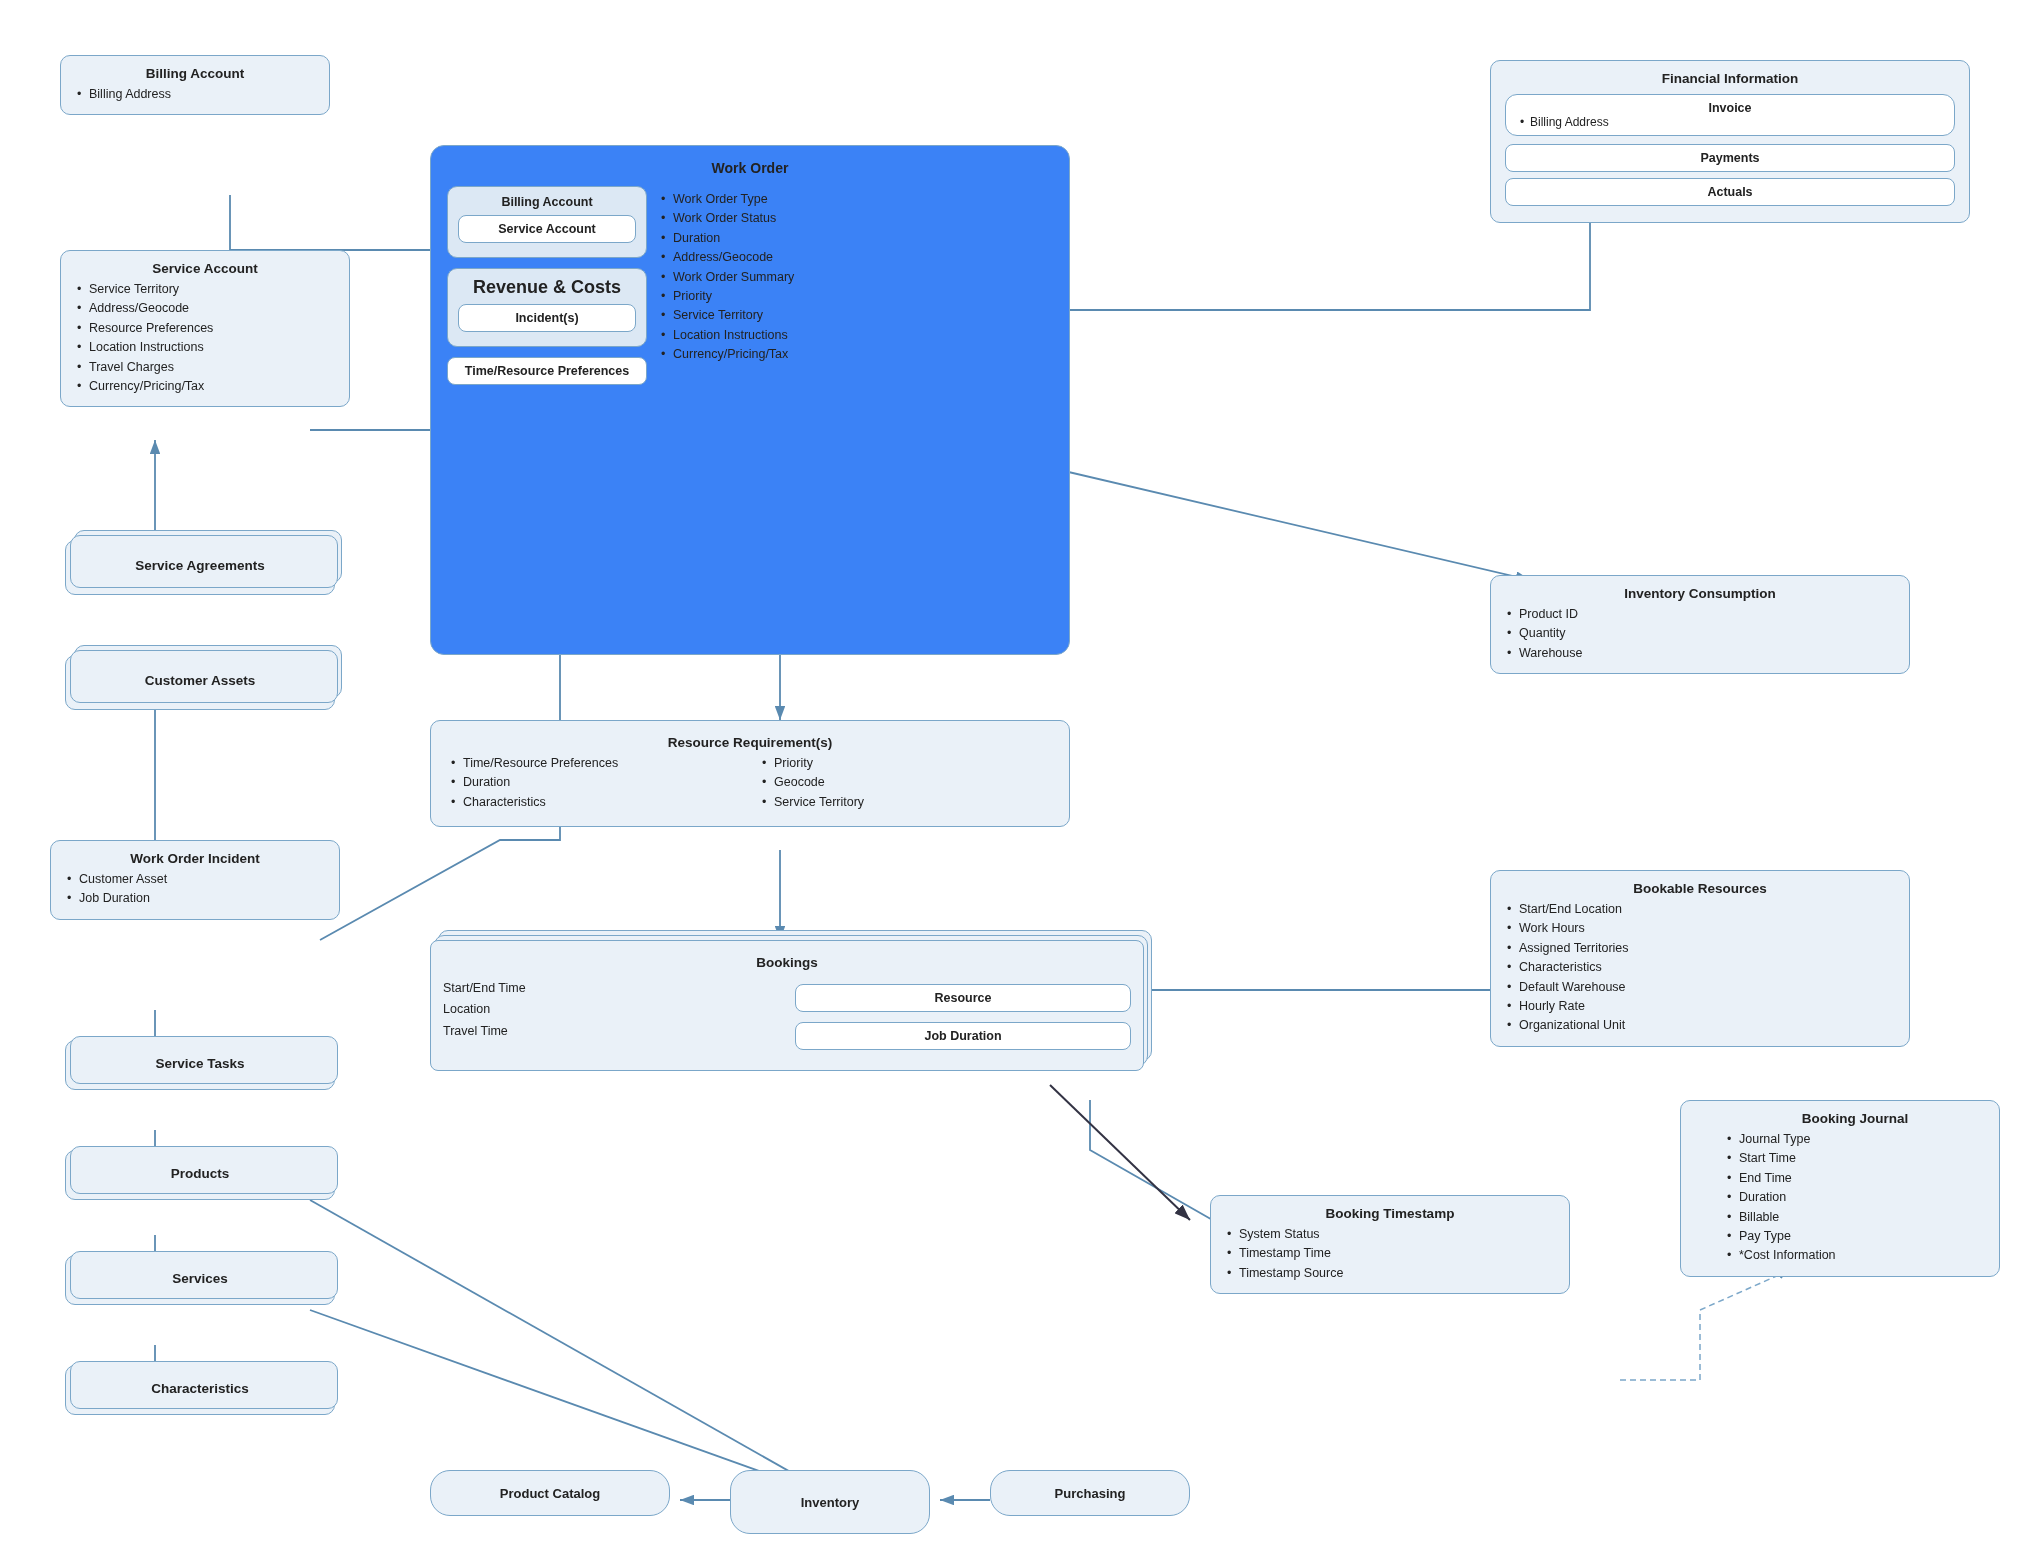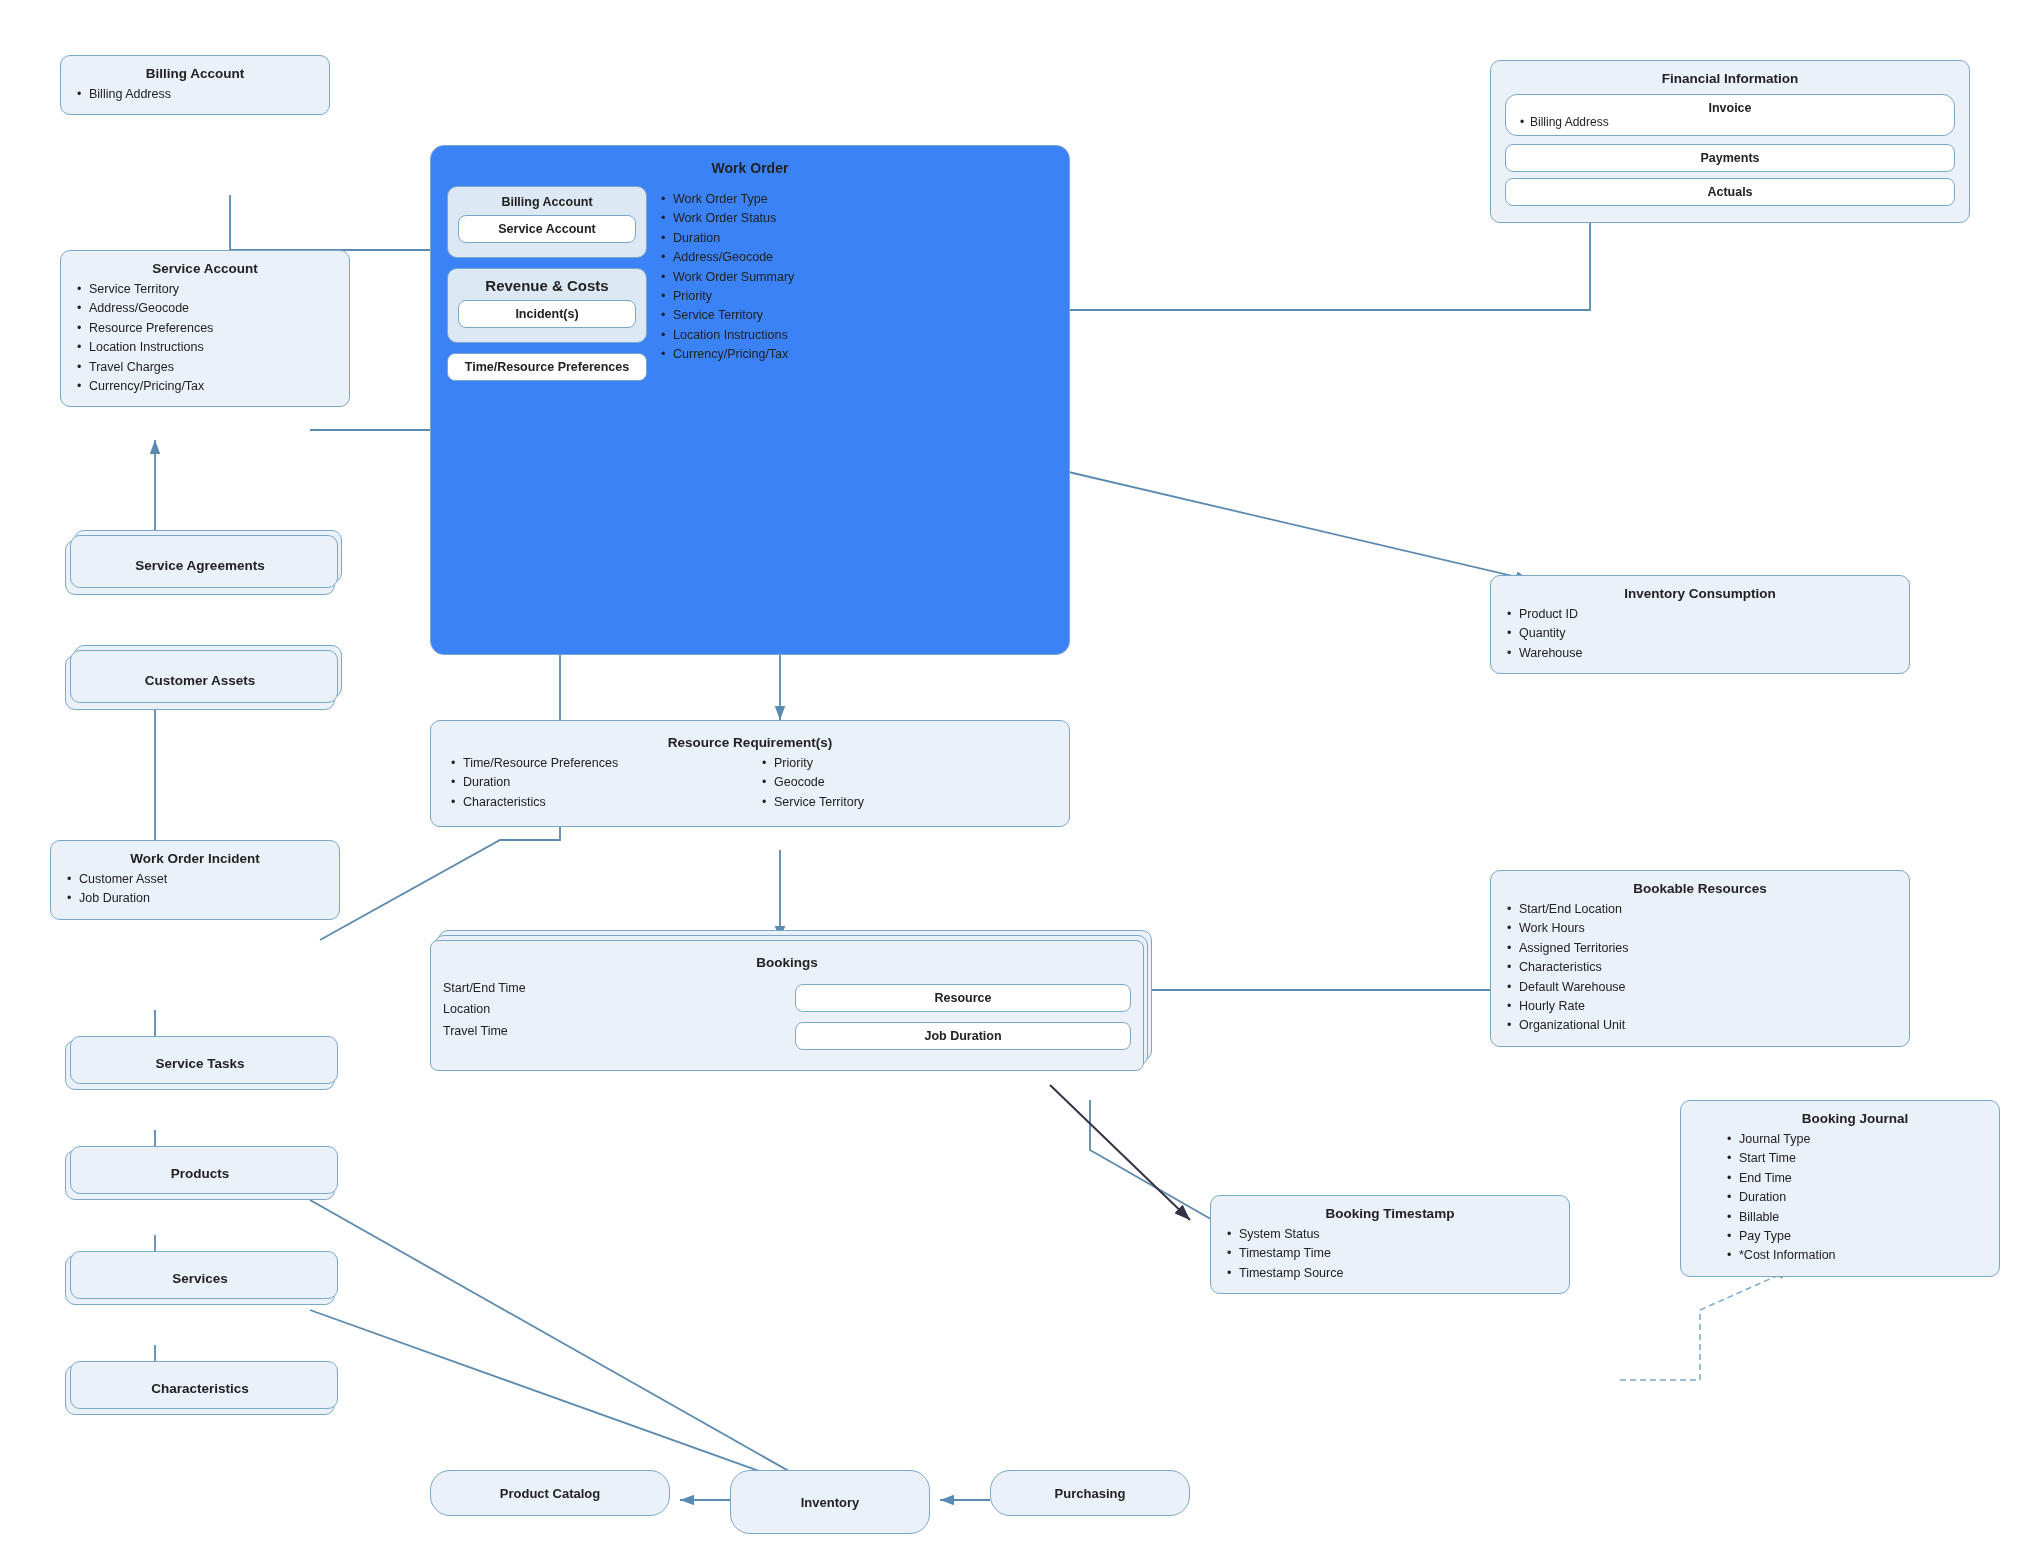--- a/index.html
+++ b/index.html
@@ -265,21 +265,21 @@
 
     <div style="display:flex; gap:12px;">
       <div style="width:200px; flex-shrink:0;">
 
         <div style="border-radius:10px; border:1.5px solid #7ba7c9; background:#dce8f4; padding:8px 10px; margin-bottom:10px;">
           <div style="font-weight:700; font-size:12.5px; text-align:center; margin-bottom:6px;">Billing Account</div>
           <div class="inner-box">Service Account</div>
         </div>
 
         <div style="border-radius:10px; border:1.5px solid #7ba7c9; background:#dce8f4; padding:8px 10px; margin-bottom:10px;">
-          <div style="font-weight:700; font-size:15px; text-align:center; margin-bottom:6px;">Revenue &amp; Costs</div>
+          <div style="font-weight:700; font-size:18px; text-align:center; margin-bottom:6px;">Revenue &amp; Costs</div>
           <div class="inner-box">Incident(s)</div>
         </div>
 
         <div class="inner-box" style="margin-top:8px;">Time/Resource Preferences</div>
       </div>
 
       <div style="flex:1; padding-top:4px;">
         <ul class="box-list">
           <li>Work Order Type</li>
           <li>Work Order Status</li>

